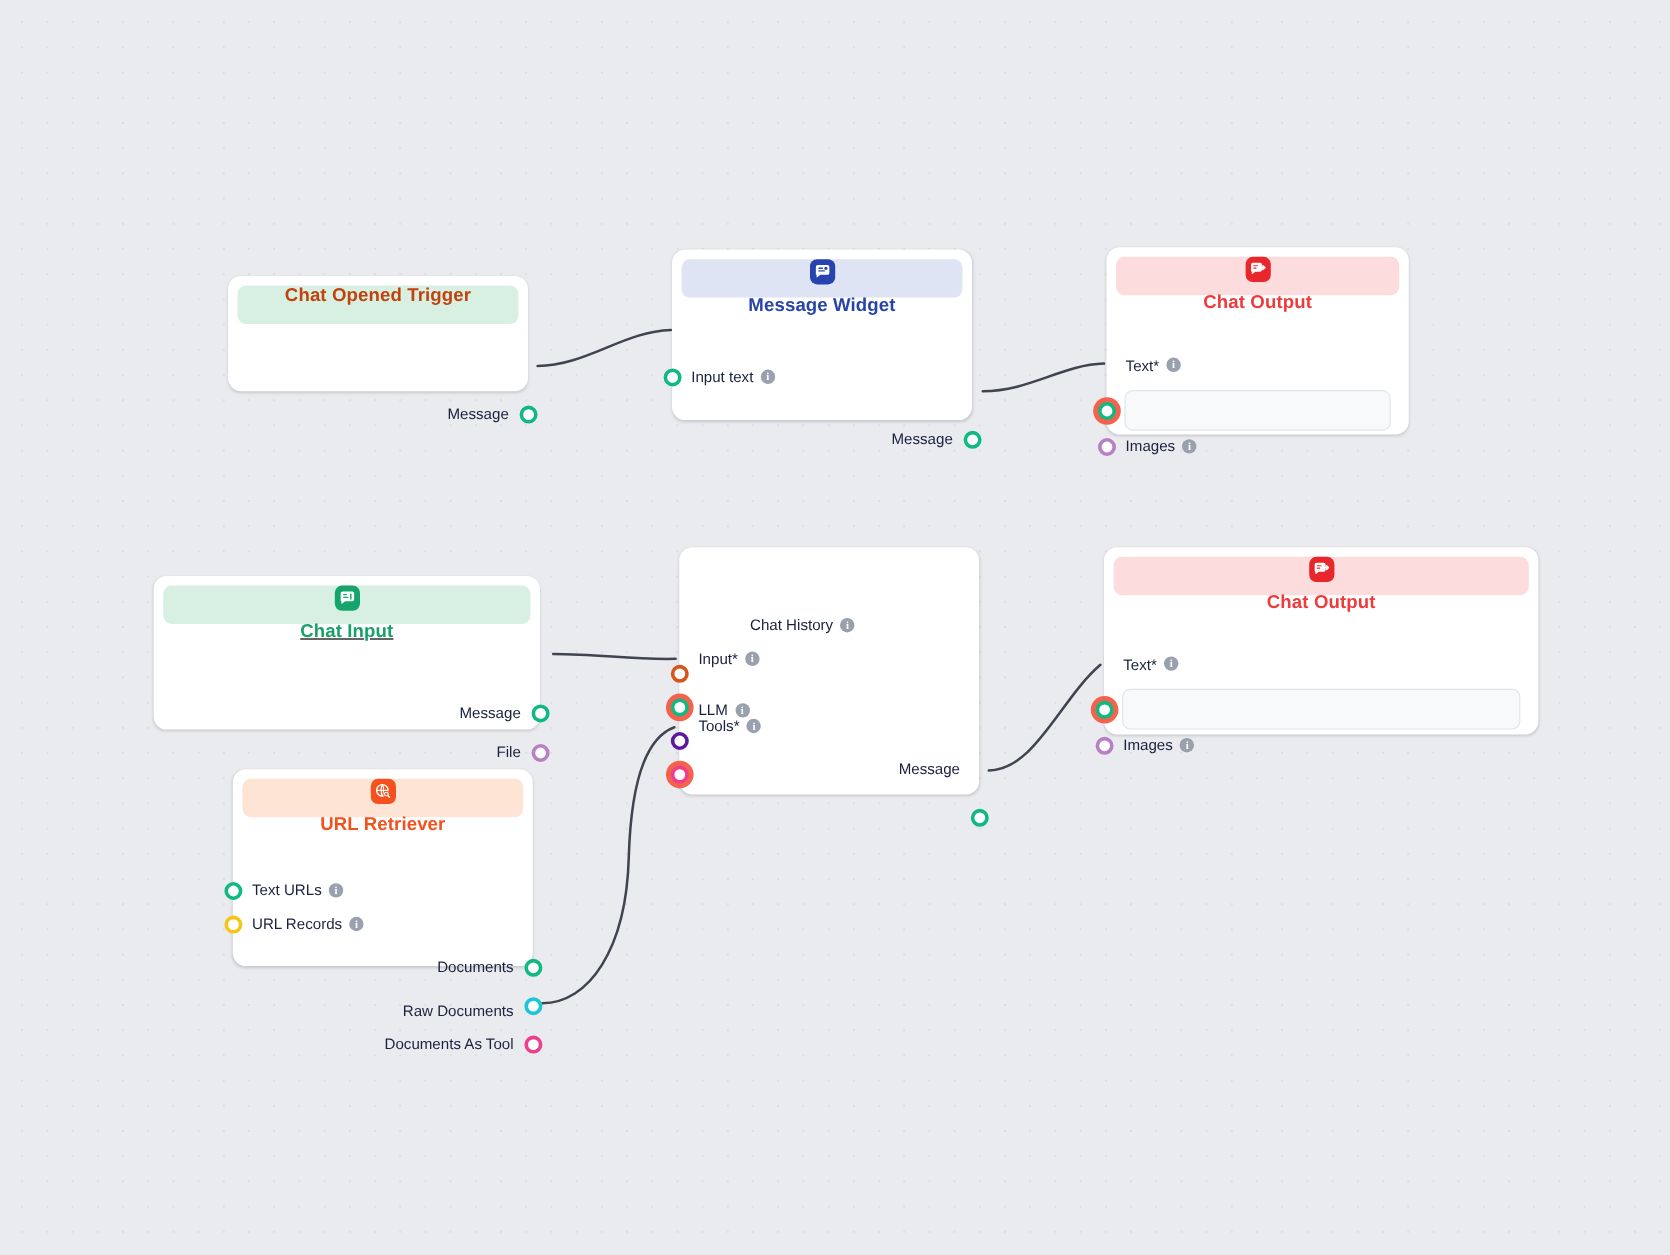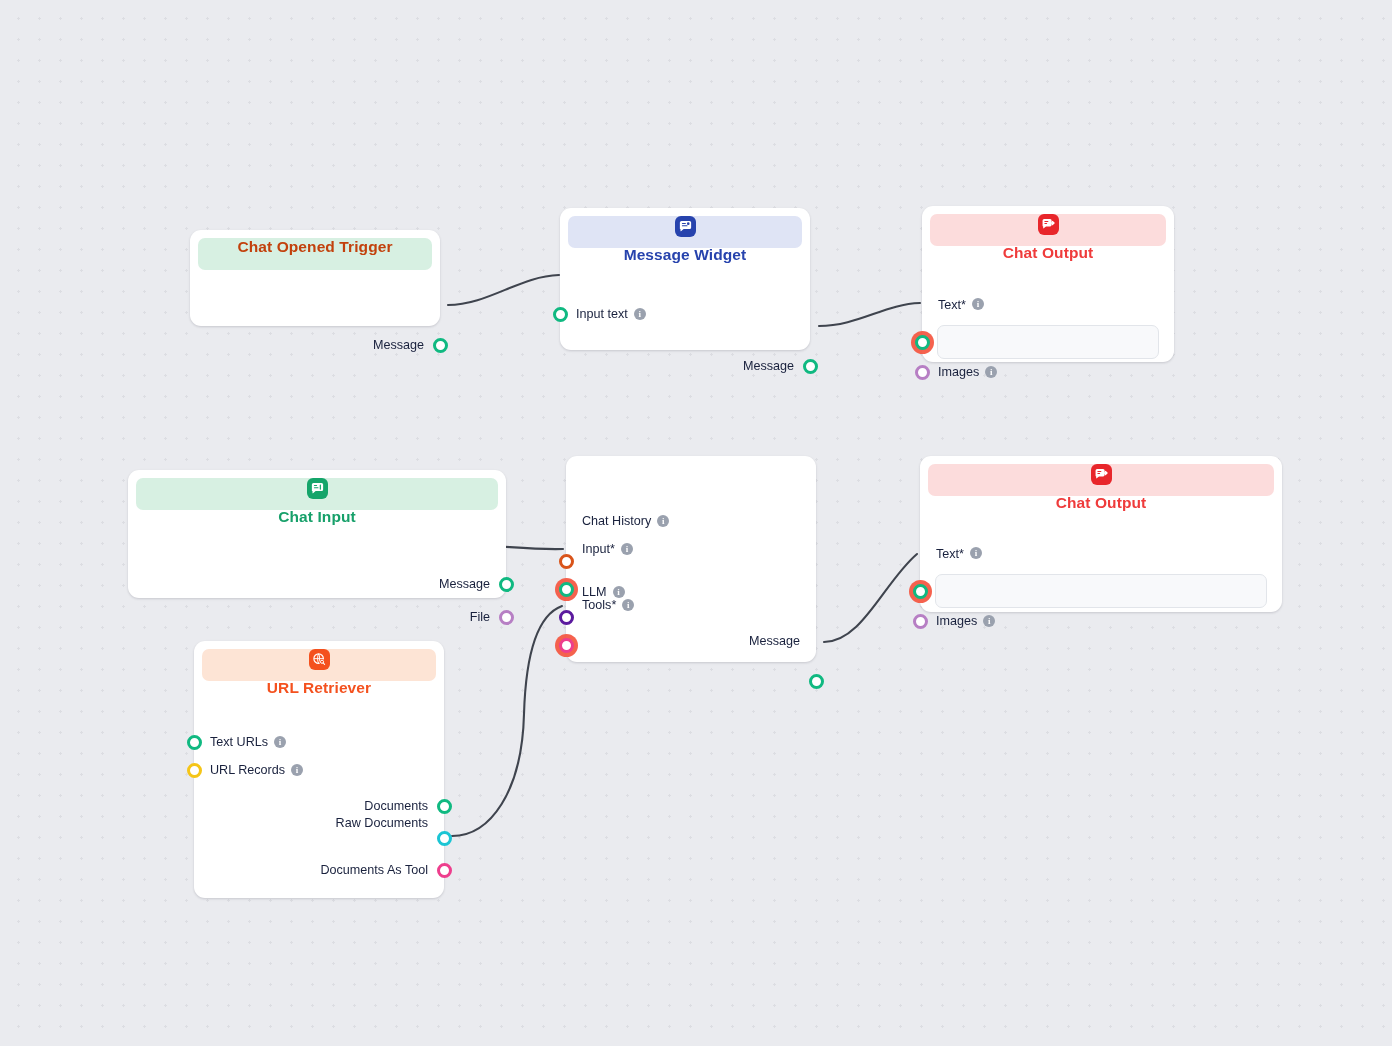--- a/index.html
+++ b/index.html
@@ -183,21 +183,21 @@
             <span class="info-badge">i</span>
           </div>
           <div class="text-field" style="left: 15px; right: 15px; top: 79px; height: 34px;"></div>
         </div>
         <div class="handle" style="top: 158.5px; left: -7.5px; border-color: rgb(183, 127, 196);"></div>
         <div class="handle connected" style="top: 124.5px; left: -11.5px;">
           <div class="halo"></div>
           <div class="inner" style="border-color: rgb(16, 185, 129);"></div>
         </div>
       </div>
-      <div class="node" style="left: 128px; top: 470px; width: 378px; height: 128px;">
+      <div class="node" style="left: 128px; top: 480px; width: 322px; height: 128px; text-decoration: underline;">
         <div class="node-header" style="background: rgb(215, 240, 226);">
           <span class="hdr-icon" style="background: rgb(21, 165, 106);">
             <svg width="15" height="15" viewBox="0 0 24 24" fill="none">
               <path d="M3 5.5A2.5 2.5 0 0 1 5.5 3h13A2.5 2.5 0 0 1 21 5.5v8A2.5 2.5 0 0 1 18.5 16H9l-4.2 3.4A.5.5 0 0 1 4 19V16h-.5A.5.5 0 0 1 3 15.5z" fill="#ffffff"></path>
               <rect x="6.2" y="6.3" width="5.2" height="1.7" rx=".85" fill="#15a56a"></rect>
               <rect x="6.2" y="9.9" width="7.4" height="1.7" rx=".85" fill="#15a56a"></rect>
               <rect x="15.6" y="5.6" width="1.9" height="8.2" rx=".9" fill="#15a56a"></rect>
             </svg>
           </span>
           <span style="color: rgb(23, 160, 106);">Chat Input</span>
@@ -208,21 +208,21 @@
           </div>
           <div class="port-row right" style="top: 99px;">
             <span>File</span>
           </div>
         </div>
         <div class="handle" style="top: 106.5px; right: -7.5px; border-color: rgb(16, 185, 129);"></div>
         <div class="handle" style="top: 139.5px; right: -7.5px; border-color: rgb(183, 127, 196);"></div>
       </div>
       <div class="node" style="left: 566px; top: 456px; width: 250px; height: 206px;">
         <div class="node-body">
-          <div class="port-row left" style="top: 57px;">
+          <div class="port-row left" style="top: 57px; margin-left: 43px;">
             <span>Chat History</span>
             <span class="info-badge">i</span>
           </div>
           <div class="port-row left" style="top: 85px;">
             <span>Input*</span>
             <span class="info-badge">i</span>
           </div>
           <div class="port-row left" style="top: 128px; text-align: right;">
             <span>LLM</span>
             <span class="info-badge">i</span>
@@ -269,21 +269,21 @@
             <span class="info-badge">i</span>
           </div>
           <div class="text-field" style="left: 15px; right: 15px; top: 78px; height: 34px;"></div>
         </div>
         <div class="handle" style="top: 157.5px; left: -7.5px; border-color: rgb(183, 127, 196);"></div>
         <div class="handle connected" style="top: 123.5px; left: -11.5px;">
           <div class="halo"></div>
           <div class="inner" style="border-color: rgb(16, 185, 129);"></div>
         </div>
       </div>
-      <div class="node" style="left: 194px; top: 641px; width: 250px; height: 257px;">
+      <div class="node" style="left: 194px; top: 641px; width: 250px; height: 164px;">
         <div class="node-header" style="background: rgb(253, 228, 213);">
           <span class="hdr-icon" style="background: rgb(244, 81, 30);">
             <svg width="15" height="15" viewBox="0 0 24 24" fill="none">
               <circle cx="10.6" cy="10.6" r="7.6" stroke="#ffffff" stroke-width="1.9"></circle>
               <path d="M3.2 10.6h14.8M10.6 3c2.2 2.4 2.2 12.8 0 15.2M10.6 3c-2.2 2.4-2.2 12.8 0 15.2" stroke="#ffffff" stroke-width="1.5"></path>
               <circle cx="16.5" cy="16.2" r="4.6" fill="#f4511e"></circle>
               <circle cx="16.0" cy="15.6" r="2.5" stroke="#ffffff" stroke-width="1.6"></circle>
               <path d="M17.9 17.5l2.2 2.2" stroke="#ffffff" stroke-width="1.8" stroke-linecap="round"></path>
             </svg>
           </span>
@@ -294,21 +294,21 @@
             <span>Text URLs</span>
             <span class="info-badge">i</span>
           </div>
           <div class="port-row left" style="top: 81px;">
             <span>URL Records</span>
             <span class="info-badge">i</span>
           </div>
           <div class="port-row right" style="top: 117px;">
             <span>Documents</span>
           </div>
-          <div class="port-row right" style="top: 134px; margin-left: 24px;">
+          <div class="port-row right" style="top: 154px; margin-left: 24px;">
             <span>Raw Documents</span>
           </div>
           <div class="port-row right" style="top: 181px;">
             <span>Documents As Tool</span>
           </div>
         </div>
         <div class="handle" style="top: 93.5px; left: -7.5px; border-color: rgb(16, 185, 129);"></div>
         <div class="handle" style="top: 121.5px; left: -7.5px; border-color: rgb(245, 197, 24);"></div>
         <div class="handle" style="top: 157.5px; right: -7.5px; border-color: rgb(16, 185, 129);"></div>
         <div class="handle" style="top: 189.5px; right: -7.5px; border-color: rgb(27, 197, 212);"></div>

